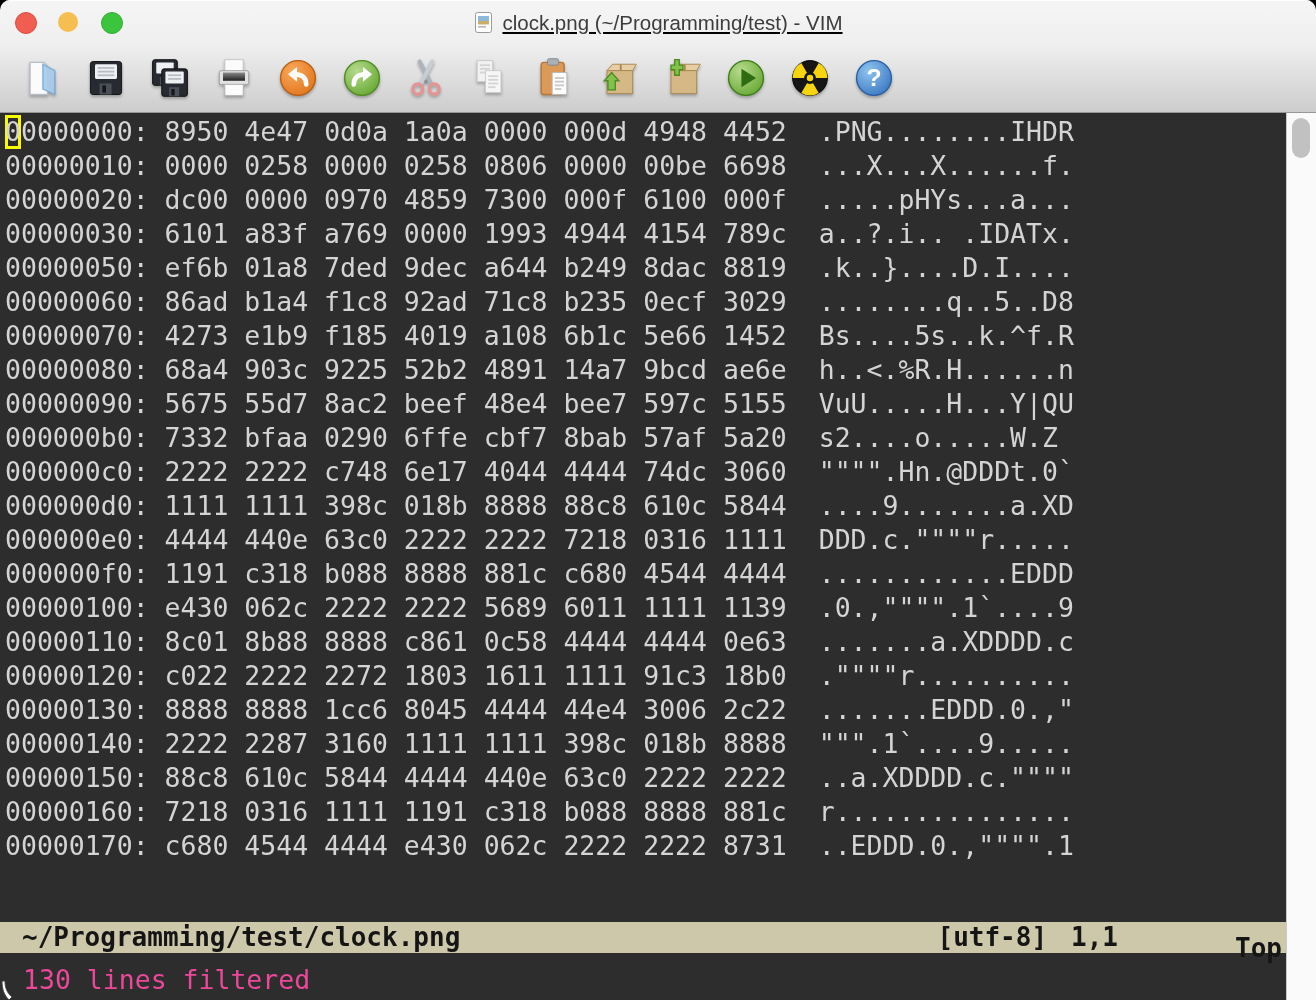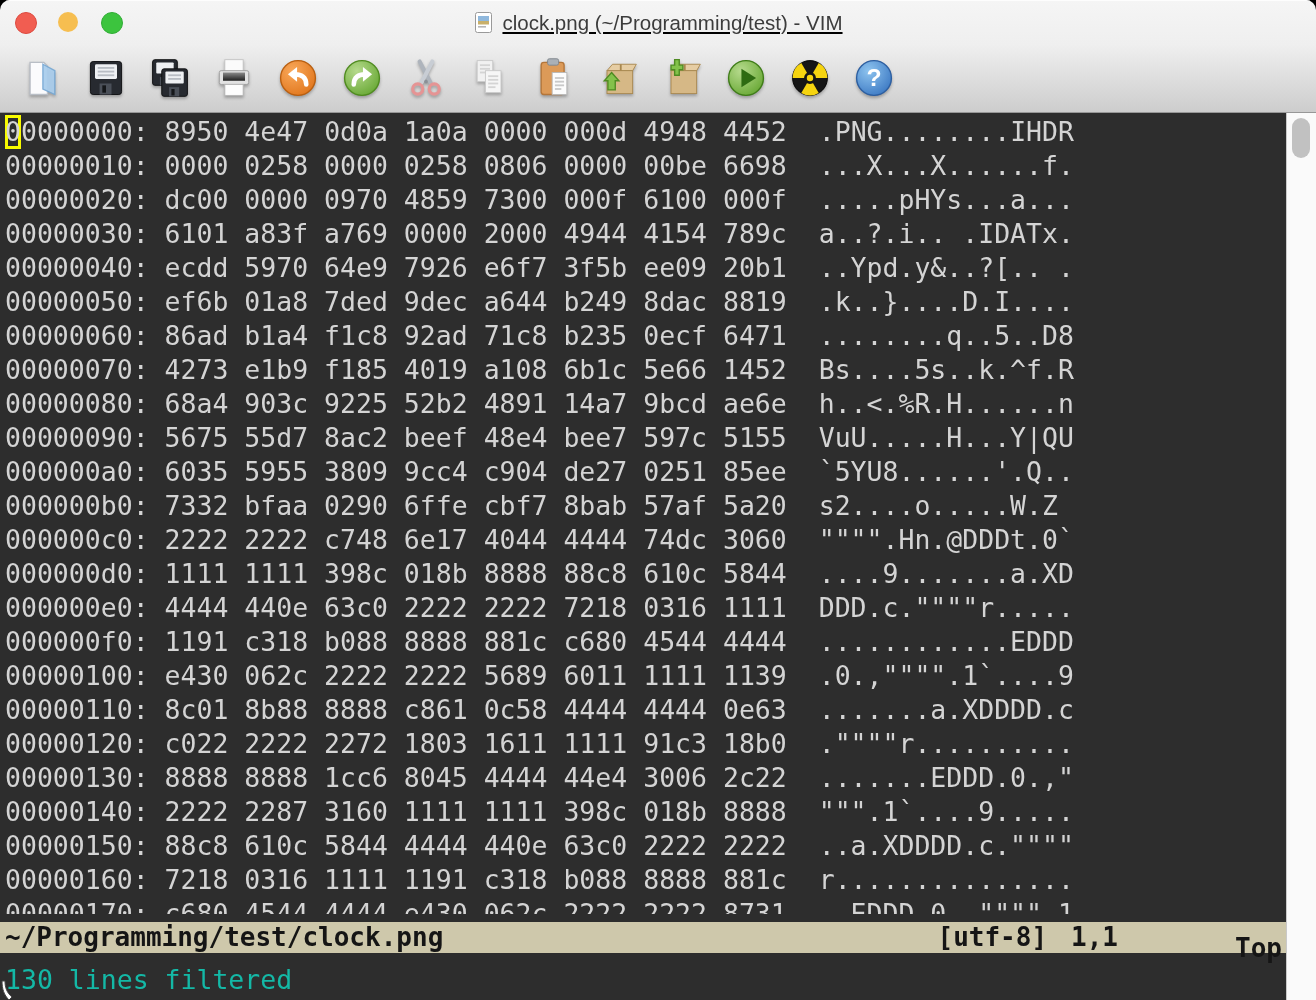--- a/index.html
+++ b/index.html
@@ -22,26 +22,26 @@
   .tool svg{filter:drop-shadow(0 2px 1.5px rgba(0,0,0,.28));}
   
   .content{flex:1;display:flex;min-height:0;}
   .leftcol{width:1286px;flex:0 0 1286px;display:flex;flex-direction:column;background:#2d2d2d;gap:8px;}
   .buffer{flex:1;padding:2px 0 0 5px;font:26.5px/34px "DejaVu Sans Mono",monospace;
           color:#d4d4d4;overflow:hidden;}
   .hexline{height:34px;white-space:pre;}
   .cursor{display:inline-block;width:16px;box-shadow:inset 0 0 0 3px #f8fb00;}
   .statusline{height:31px;flex:0 0 31px;background:#cec8ab;color:#151515;
               font:bold 26px/31px "DejaVu Sans Mono",monospace;display:flex;align-items:center;
-              padding-left:5px;white-space:pre;}
+              padding-left:22px;white-space:pre;}
   .statusline .enc{margin-left:auto;}
   .statusline .pos{margin-left:24px;}
   .statusline .scrollpos{margin-left:117px;margin-right:4px;margin-top:22px;}
-  .msgline{height:37px;flex:0 0 37px;color:#14b8a6;font:26.5px/34px "DejaVu Sans Mono",monospace;
-           padding:2px 0 0 5px;white-space:pre;}
+  .msgline{height:37px;flex:0 0 37px;color:#ec4899;font:26.5px/34px "DejaVu Sans Mono",monospace;
+           padding:2px 0 0 5px;white-space:pre;margin-left:18px;}
   
   .scrollbar{flex:1;background:#fafafa;border-left:1px solid #c9c9c9;position:relative;}
   .thumb{position:absolute;top:5px;left:5px;width:18px;height:40px;border-radius:9px;background:#c1c1c1;}
   .mouse{position:absolute;left:0;bottom:0;}
 </style>
 </head>
 <body>
 
 <svg width="0" height="0" style="position:absolute">
   <defs>
@@ -209,28 +209,26 @@
       </button>
     </div>
   </div>
 
   <div class="content">
     <div class="leftcol">
       <div class="buffer" id="hexdump">
           <div class="hexline"><span class="cursor">0</span>0000000: 8950 4e47 0d0a 1a0a 0000 000d 4948 4452  .PNG........IHDR</div>
           <div class="hexline">00000010: 0000 0258 0000 0258 0806 0000 00be 6698  ...X...X......f.</div>
           <div class="hexline">00000020: dc00 0000 0970 4859 7300 000f 6100 000f  .....pHYs...a...</div>
-          <div class="hexline">00000030: 6101 a83f a769 0000 2000 4944 4154 789c  a..?.i.. .IDATx.</div>
-          <div class="hexline">00000040: ecdd 5970 64e9 7926 e6f7 3f5b ee09 20b1  ..Ypd.y&amp;..?[.. .</div>
+          <div class="hexline">00000030: 6101 a83f a769 0000 1993 4944 4154 789c  a..?.i.. .IDATx.</div>
           <div class="hexline">00000050: ef6b 01a8 7ded 9dec a644 b249 8dac 8819  .k..}....D.I....</div>
-          <div class="hexline">00000060: 86ad b1a4 f1c8 92ad 71c8 b235 0ecf 6471  ........q..5..D8</div>
+          <div class="hexline">00000060: 86ad b1a4 f1c8 92ad 71c8 b235 0ecf 3029  ........q..5..D8</div>
           <div class="hexline">00000070: 4273 e1b9 f185 4019 a108 6b1c 5e66 1452  Bs....5s..k.^f.R</div>
           <div class="hexline">00000080: 68a4 903c 9225 52b2 4891 14a7 9bcd ae6e  h..&lt;.%R.H......n</div>
           <div class="hexline">00000090: 5675 55d7 8ac2 beef 48e4 bee7 597c 5155  VuU.....H...Y|QU</div>
-          <div class="hexline">000000a0: 6035 5955 3809 9cc4 c904 de27 0251 85ee  `5YU8......'.Q..</div>
           <div class="hexline">000000b0: 7332 bfaa 0290 6ffe cbf7 8bab 57af 5a20  s2....o.....W.Z </div>
           <div class="hexline">000000c0: 2222 2222 c748 6e17 4044 4444 74dc 3060  """".Hn.@DDDt.0`</div>
           <div class="hexline">000000d0: 1111 1111 398c 018b 8888 88c8 610c 5844  ....9.......a.XD</div>
           <div class="hexline">000000e0: 4444 440e 63c0 2222 2222 7218 0316 1111  DDD.c.""""r.....</div>
           <div class="hexline">000000f0: 1191 c318 b088 8888 881c c680 4544 4444  ............EDDD</div>
           <div class="hexline">00000100: e430 062c 2222 2222 5689 6011 1111 1139  .0.,"""".1`....9</div>
           <div class="hexline">00000110: 8c01 8b88 8888 c861 0c58 4444 4444 0e63  .......a.XDDDD.c</div>
           <div class="hexline">00000120: c022 2222 2272 1803 1611 1111 91c3 18b0  .""""r..........</div>
           <div class="hexline">00000130: 8888 8888 1cc6 8045 4444 44e4 3006 2c22  .......EDDD.0.,"</div>
           <div class="hexline">00000140: 2222 2287 3160 1111 1111 398c 018b 8888  """.1`....9.....</div>

